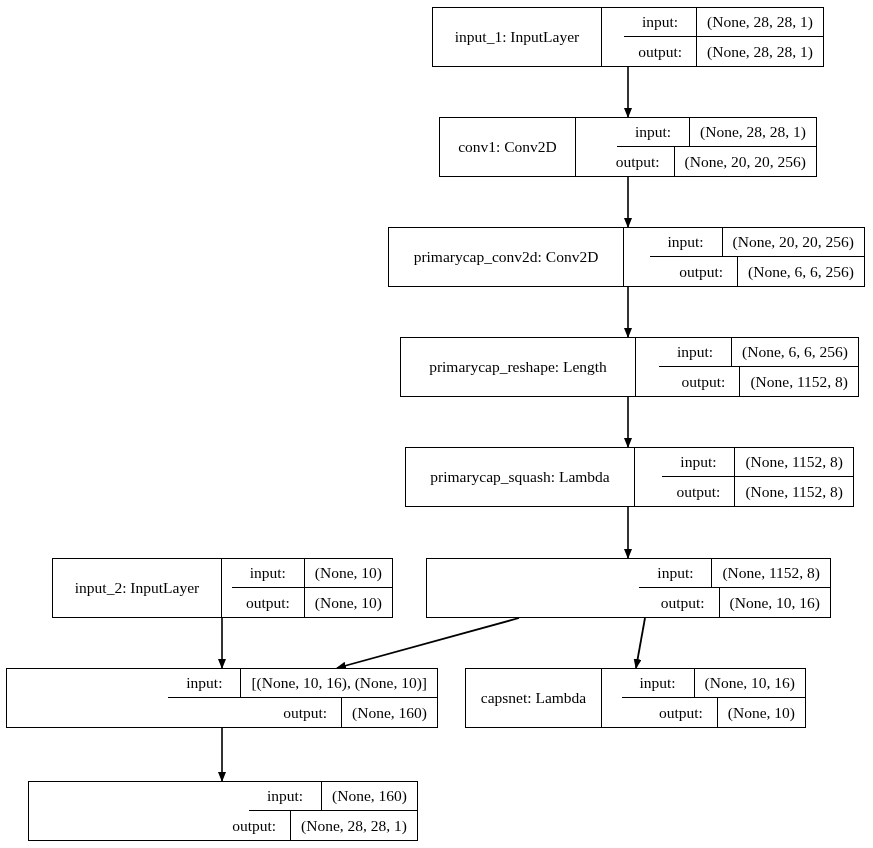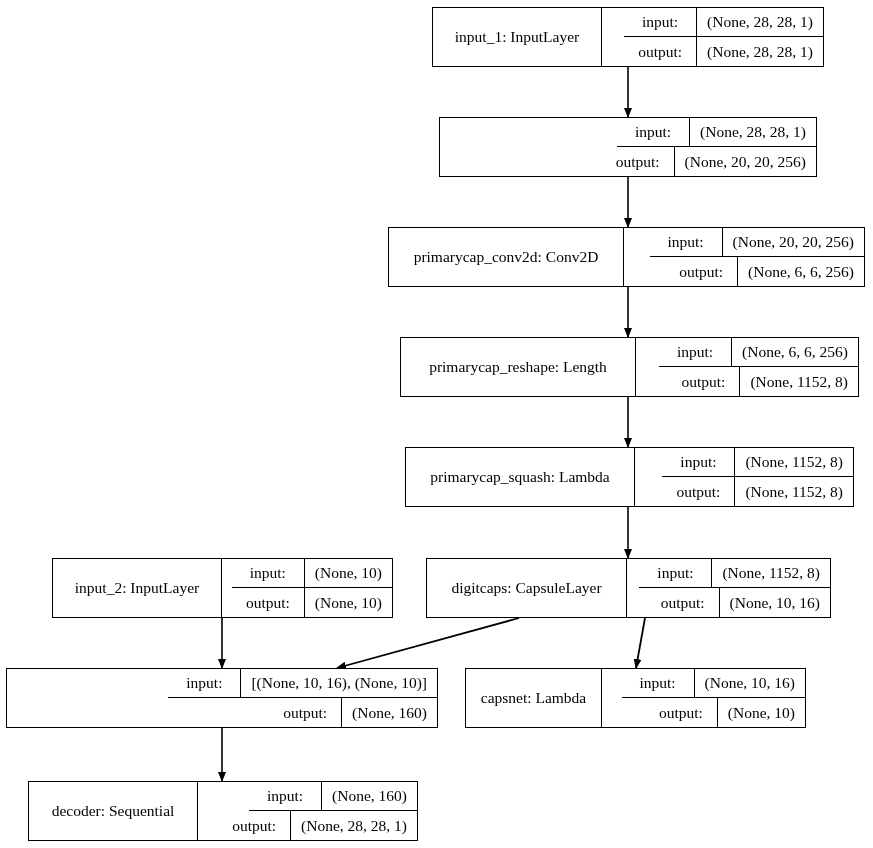--- a/index.html
+++ b/index.html
@@ -121,20 +121,21 @@
             <div class="lbl" style="flex: 0 0 73px;">input:</div>
             <div class="val">(None, 28, 28, 1)</div>
           </div>
           <div class="io-row">
             <div class="lbl" style="flex: 0 0 73px;">output:</div>
             <div class="val">(None, 28, 28, 1)</div>
           </div>
         </div>
       </div>
       <div class="node" style="left: 439px; top: 117px; width: 378px; height: 60px;">
+        <div class="name-cell" style="width: 136px; flex: 0 0 136px;">conv1: Conv2D</div>
         <div class="io">
           <div class="io-row first">
             <div class="lbl" style="flex: 0 0 73px;">input:</div>
             <div class="val">(None, 28, 28, 1)</div>
           </div>
           <div class="io-row">
             <div class="lbl" style="flex: 0 0 73px;">output:</div>
             <div class="val">(None, 20, 20, 256)</div>
           </div>
         </div>
@@ -185,21 +186,20 @@
             <div class="lbl" style="flex: 0 0 73px;">input:</div>
             <div class="val">(None, 10)</div>
           </div>
           <div class="io-row">
             <div class="lbl" style="flex: 0 0 73px;">output:</div>
             <div class="val">(None, 10)</div>
           </div>
         </div>
       </div>
       <div class="node" style="left: 426px; top: 558px; width: 405px; height: 60px;">
-        <div class="name-cell" style="width: 200px; flex: 0 0 200px;">digitcaps: CapsuleLayer</div>
         <div class="io">
           <div class="io-row first">
             <div class="lbl" style="flex: 0 0 73px;">input:</div>
             <div class="val">(None, 1152, 8)</div>
           </div>
           <div class="io-row">
             <div class="lbl" style="flex: 0 0 73px;">output:</div>
             <div class="val">(None, 10, 16)</div>
           </div>
         </div>
@@ -223,21 +223,20 @@
             <div class="lbl" style="flex: 0 0 73px;">input:</div>
             <div class="val">(None, 10, 16)</div>
           </div>
           <div class="io-row">
             <div class="lbl" style="flex: 0 0 73px;">output:</div>
             <div class="val">(None, 10)</div>
           </div>
         </div>
       </div>
       <div class="node" style="left: 28px; top: 781px; width: 390px; height: 60px;">
-        <div class="name-cell" style="width: 169px; flex: 0 0 169px;">decoder: Sequential</div>
         <div class="io">
           <div class="io-row first">
             <div class="lbl" style="flex: 0 0 73px;">input:</div>
             <div class="val">(None, 160)</div>
           </div>
           <div class="io-row">
             <div class="lbl" style="flex: 0 0 73px;">output:</div>
             <div class="val">(None, 28, 28, 1)</div>
           </div>
         </div>

